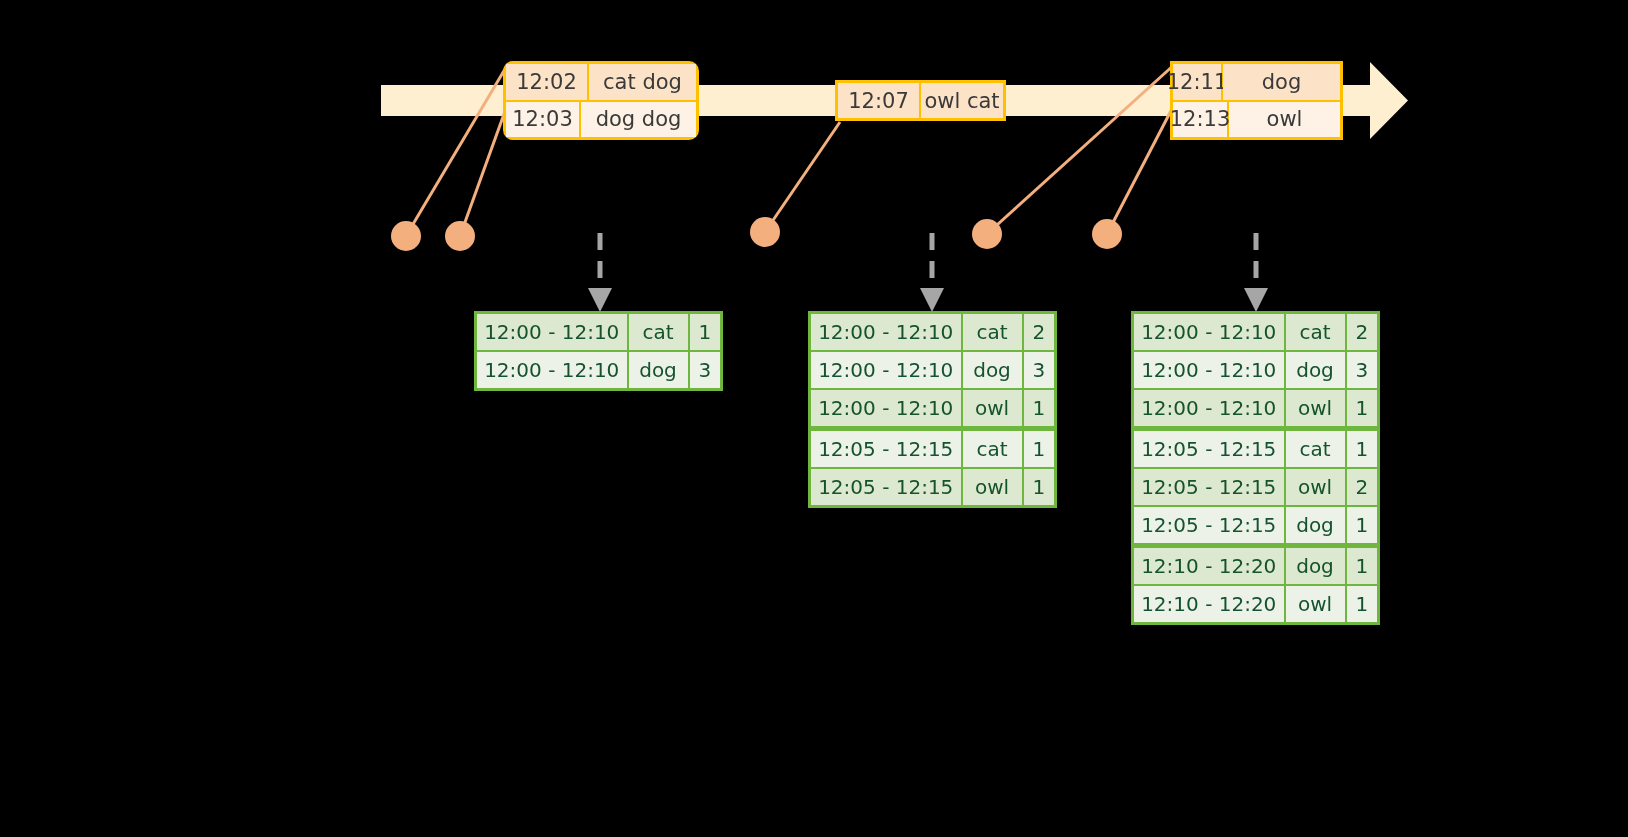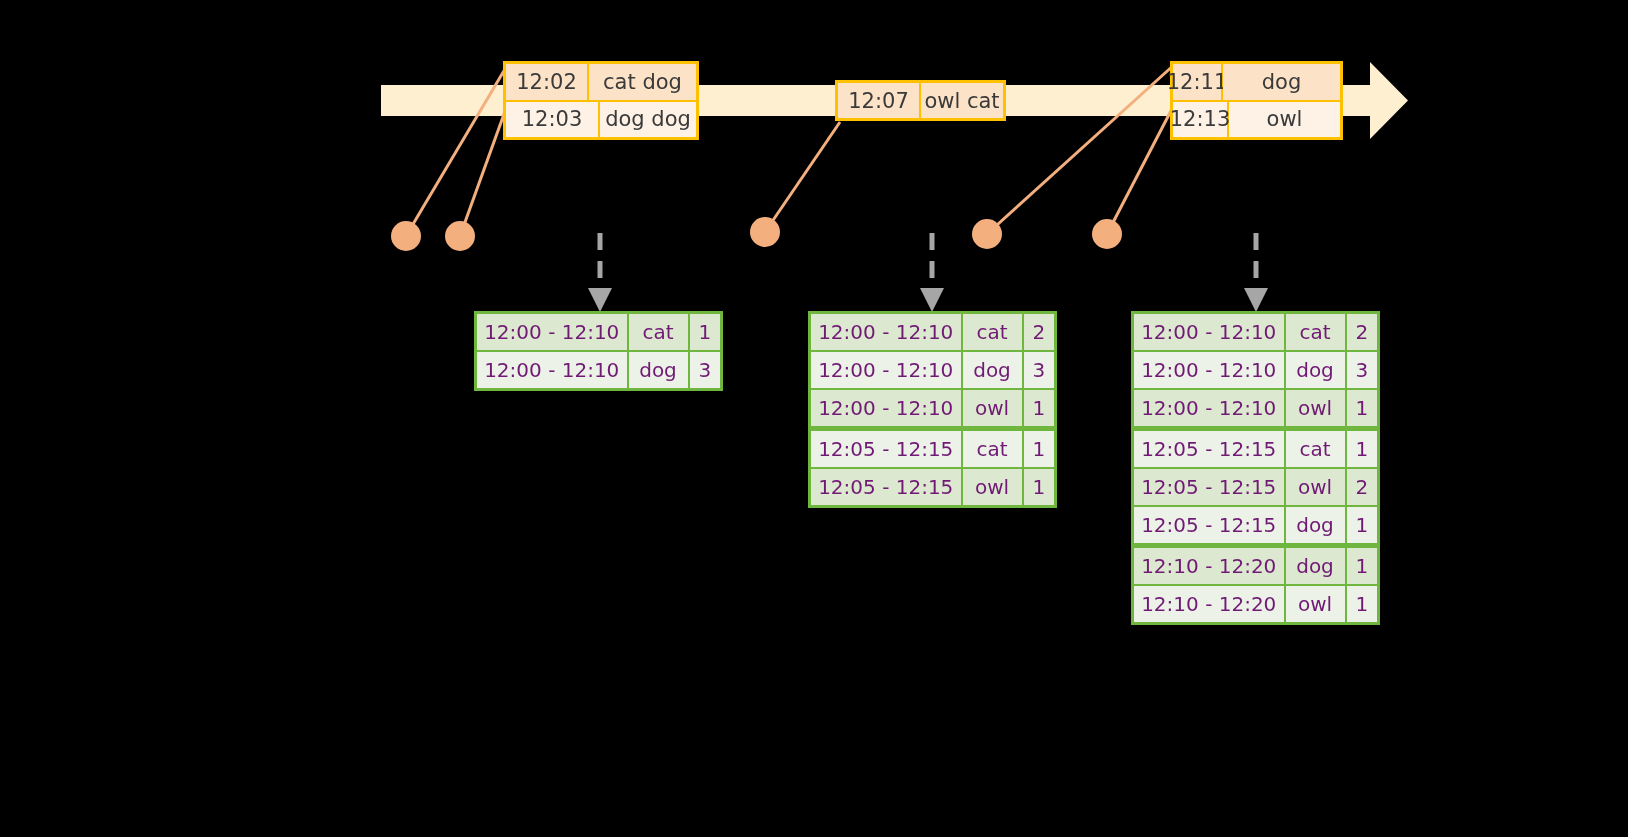--- a/index.html
+++ b/index.html
@@ -20,21 +20,21 @@
   .evt-cell.time{border-right:2px solid #FFC000;}
   .evt-row.r0 .evt-cell{background:#FCE3C8;}
   .evt-row.r1 .evt-cell{background:#FDF2E5;}
 
   
   .gtable{position:absolute;border:3px solid #6FB63F;box-sizing:border-box;
           background:#6FB63F;display:flex;flex-direction:column;gap:2px;padding:0;}
   .grow{display:flex;gap:2px;height:36px;}
   .grow.sep{margin-top:3px;}
   .gcell{display:flex;align-items:center;justify-content:center;
-         font-size:20px;color:#701a75;box-sizing:border-box;}
+         font-size:20px;color:#14532d;box-sizing:border-box;}
   .grow.a .gcell{background:#DDE8D0;}
   .grow.b .gcell{background:#EDF2E8;}
 </style>
 </head>
 <body>
 
 <div id="stage">
 
   <svg class="timeline-svg" viewBox="0 0 1628 837" xmlns="http://www.w3.org/2000/svg">
 
@@ -67,27 +67,27 @@
         <line x1="932" y1="233" x2="932" y2="288" stroke-dasharray="17,11"></line>
         <path d="M920,288 L944,288 L932,312 Z" stroke="none"></path>
       </g>
       <g>
         <line x1="1256" y1="233" x2="1256" y2="288" stroke-dasharray="17,11"></line>
         <path d="M1244,288 L1268,288 L1256,312 Z" stroke="none"></path>
       </g>
     </g>
   </svg>
 
-  <div class="evt-box" style="left:503px;top:61px;width:196px;height:79px;">
+  <div class="evt-box" style="left:503px;top:61px;width:196px;height:79px;border-radius:10px;">
     <div class="evt-row r0">
       <div class="evt-cell time" style="width:83px">12:02</div>
       <div class="evt-cell words" style="flex:1">cat dog</div>
     </div>
     <div class="evt-row r1">
-      <div class="evt-cell time" style="width:94px">12:03</div>
+      <div class="evt-cell time" style="width:75px">12:03</div>
       <div class="evt-cell words" style="flex:1">dog dog</div>
     </div>
   </div>
 
   <div class="evt-box" style="left:835px;top:80px;width:171px;height:41px;text-align:right;">
     <div class="evt-row r0">
       <div class="evt-cell time" style="width:83px">12:07</div>
       <div class="evt-cell words" style="flex:1">owl cat</div>
     </div>
   </div>

